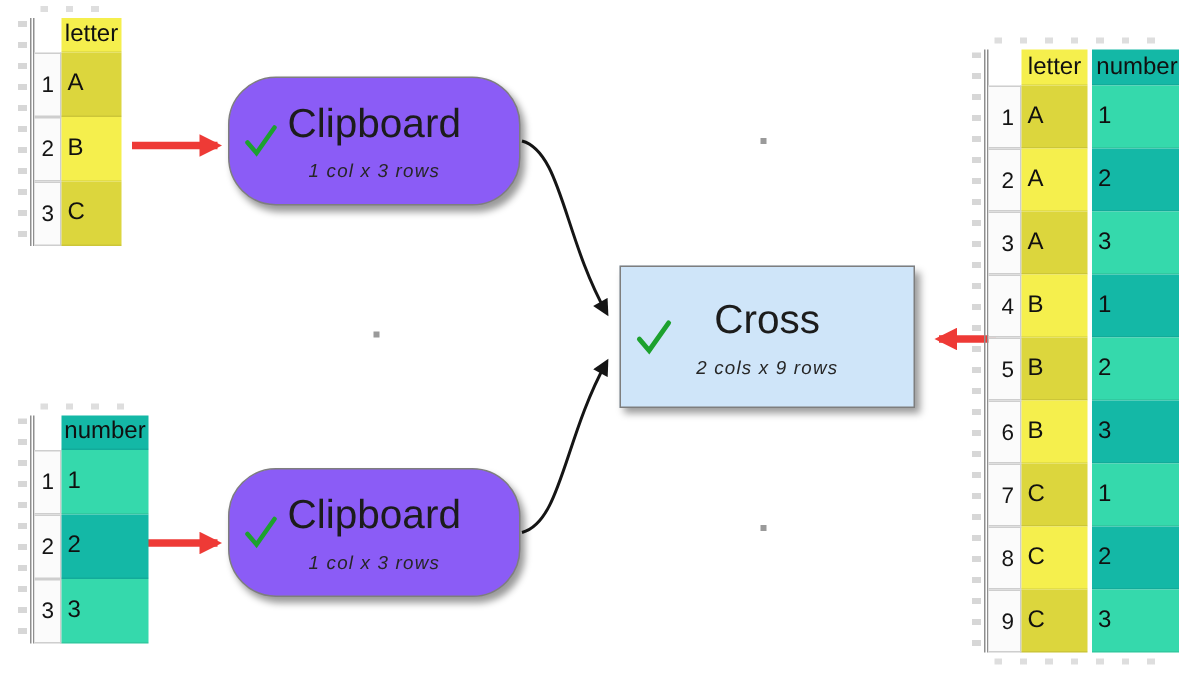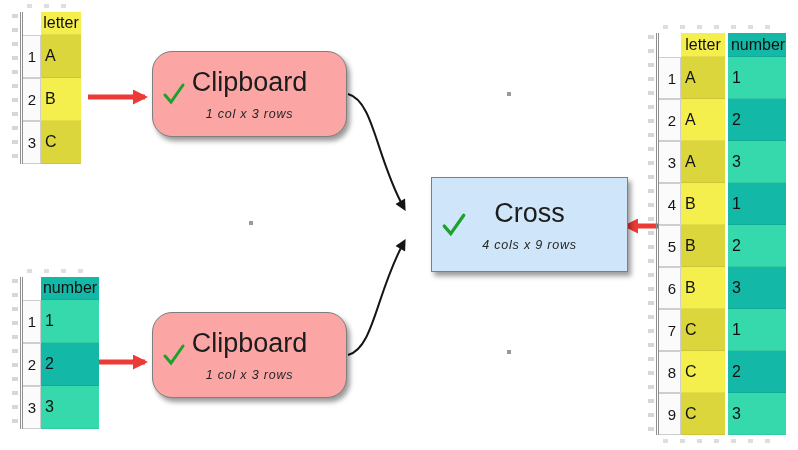--- a/index.html
+++ b/index.html
@@ -60,21 +60,21 @@
   .t-result .tcl { width:60px; height:42px; }
   .t-result .hcell { height:24px; }
 
   
   .node {
     position:absolute; border:1px solid #7e7e7e;
     box-shadow:3px 4px 5px rgba(0,0,0,0.40);
     display:flex; flex-direction:column; align-items:center; justify-content:center;
     gap:9px; box-sizing:border-box;
   }
-  .node-clip { background:#fca5a5; border-radius:20px; }
+  .node-clip { background:#8b5cf6; border-radius:32px; }
   .node-cross { background:#cfe5f9; }
   .ntitle { font-size:27px; color:#1c1c1c; }
   .nsub { font-size:12.5px; color:#262626; letter-spacing:0.8px;font-style:italic; }
   .check { position:absolute; left:9px; top:50%; transform:translateY(-50%); line-height:0; }
 
   .dot { position:absolute; width:4px; height:4px; background:#9a9a9a; }
 </style>
 </head>
 <body>
 
@@ -151,28 +151,28 @@
   <div class="node node-clip" style="left:152px;top:312px;width:195px;height:86px">
     <span class="check">
       <svg width="24" height="24" viewBox="0 0 24 24">
           <path d="M3 13 L9 20 L21 3" fill="none" stroke="#1da12e" stroke-width="3" stroke-linecap="round"></path>
         </svg>
     </span>
     <div class="ntitle">Clipboard</div>
     <div class="nsub">1 col x 3 rows</div>
   </div>
 
-  <div class="node node-cross" style="left:431px;top:177px;width:197px;height:95px">
+  <div class="node node-cross" style="left:413px;top:177px;width:197px;height:95px">
     <span class="check">
       <svg width="26" height="26" viewBox="0 0 24 24">
           <path d="M3 13 L9 20 L21 3" fill="none" stroke="#1da12e" stroke-width="3" stroke-linecap="round"></path>
         </svg>
     </span>
     <div class="ntitle">Cross</div>
-    <div class="nsub">4 cols x 9 rows</div>
+    <div class="nsub">2 cols x 9 rows</div>
   </div>
 
   <div class="ttable tb t-result" style="left:656px;top:33px">
     <div class="edge-right"></div>
     <div class="edge-bottom"></div>
     <div class="thead">
       <div class="tnum"></div>
       <div class="tcell hcell ycell">letter</div>
       <div class="tcell hcell tcl gapcol">number</div>
     </div>

